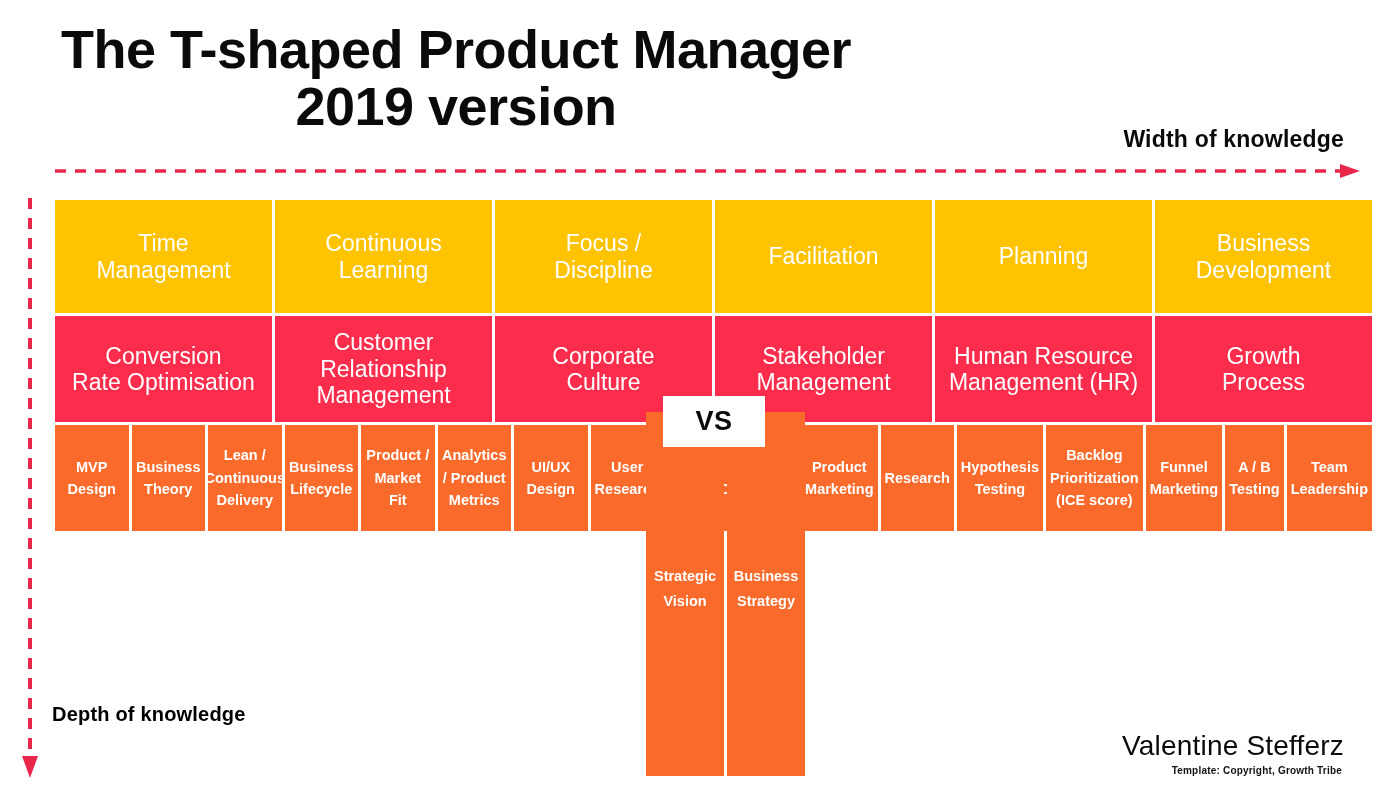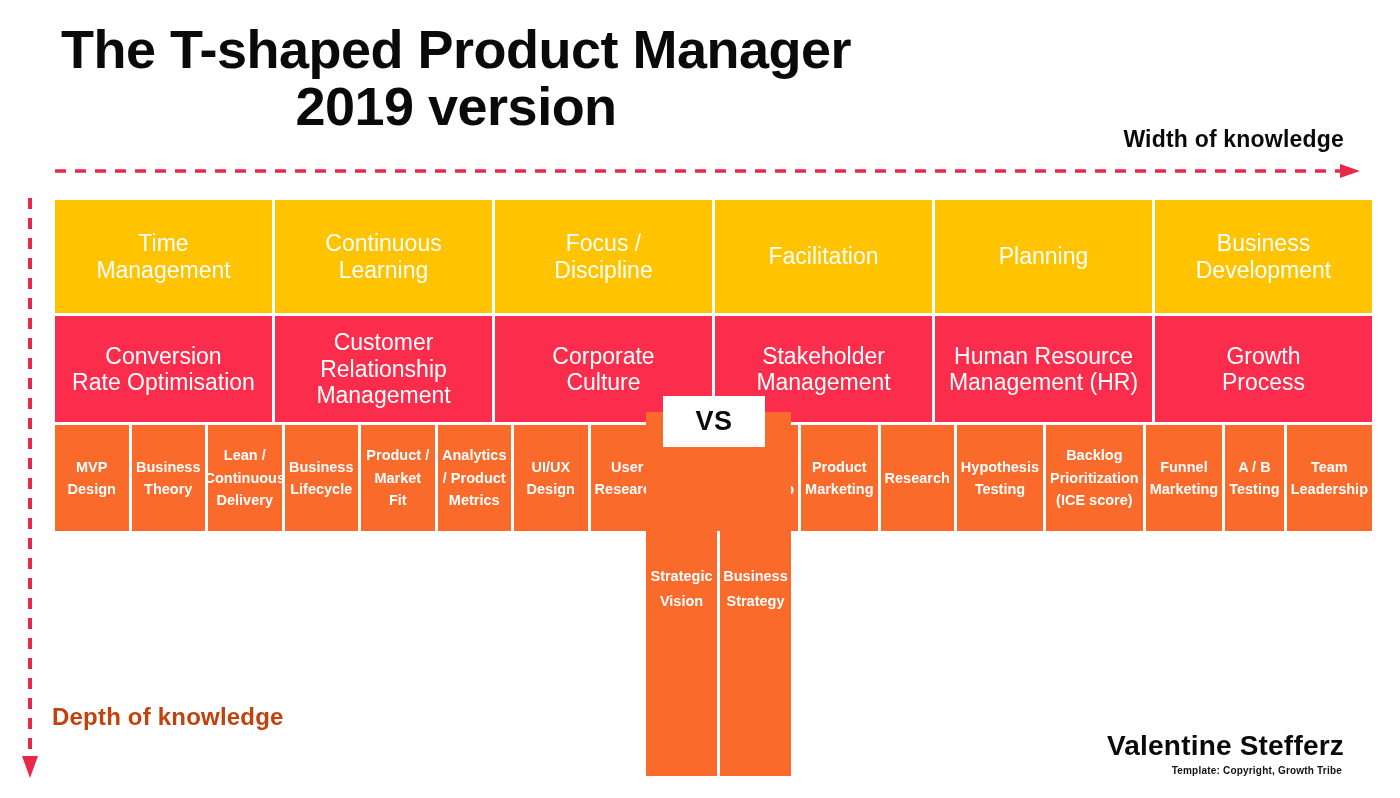--- a/index.html
+++ b/index.html
@@ -38,23 +38,23 @@
     position: absolute;
     right: 56px; top: 126px;
     font-size: 23px;
     font-weight: 800;
     color: #0a0a0a;
     letter-spacing: 0.2px;
   }
   .depth-label {
     position: absolute;
     left: 52px; top: 703px;
-    font-size: 24px;
-    font-weight: 800;
-    color: #c2410c;
+    font-size: 20px;
+    font-weight: 800;
+    color: #000000;
     letter-spacing: 0.2px;
   }
 
   
   .arrow-h {
     position: absolute;
     left: 55px; top: 163px;
     width: 1305px; height: 16px;
   }
   .arrow-v {
@@ -105,21 +105,21 @@
   .row.small .right-group { flex: 1 1 0; display: flex; }
 
   .row.small .left-group .cell  { width: 73.5px; flex: 0 0 auto; }
   .row.small .right-group .cell { flex: 1 1 0; }
   .row.small .stem-top .cell    { flex: 1 1 0; }
 
   
   .stem {
     position: absolute;
     left: 646px; top: 412px;
-    width: 145px; height: 364px;
+    width: 159px; height: 364px;
     display: flex;
   }
   .stem .stem-cell {
     flex: 1 1 0;
     background: #F96A2B;
     color: #fff;
     font-size: 14.5px;
     font-weight: 700;
     line-height: 1.75;
     text-align: center;
@@ -146,21 +146,21 @@
     color: #0a0a0a;
     letter-spacing: 0.5px;
     z-index: 5;
   }
 
   
   .author {
     position: absolute;
     right: 56px; top: 730px;
     font-size: 28px;
-    font-weight: 700;
+    font-weight: 400;
     color: #0a0a0a;
     letter-spacing: 0.2px;
     text-align: right;
   }
   .credit {
     position: absolute;
     right: 58px; top: 765px;
     font-size: 10px;
     font-weight: 700;
     color: #121212;

